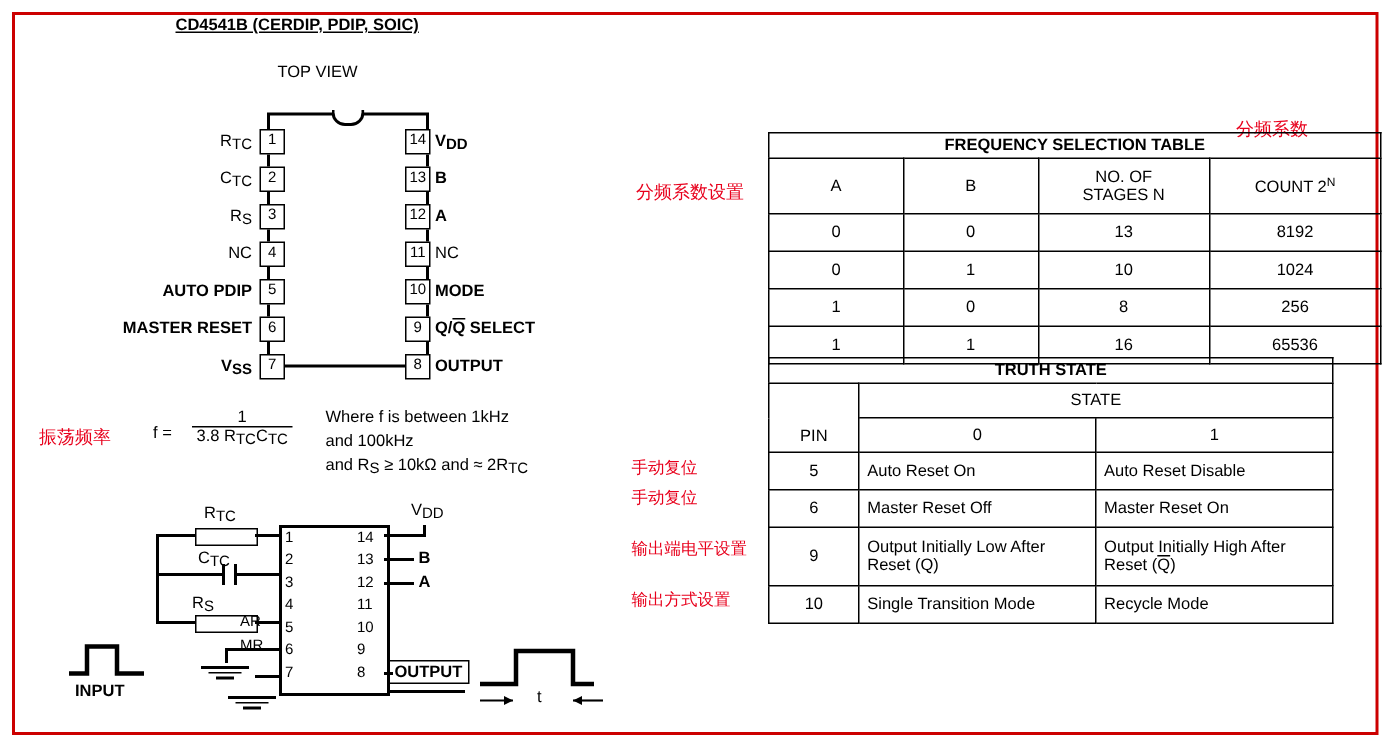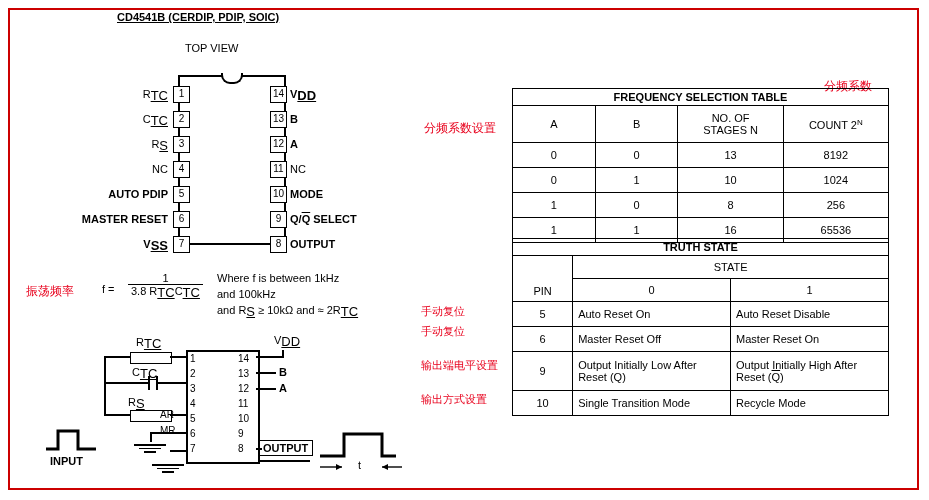--- a/index.html
+++ b/index.html
@@ -4,35 +4,35 @@
 <style>
   html,body{margin:0;padding:0;background:#fff;}
   body{width:929px;height:500px;font-family:"Liberation Sans",sans-serif;color:#000;}
   #root{position:relative;width:929px;height:500px;}
   .frame{position:absolute;left:8px;top:8px;width:911px;height:482px;border:2px solid #c00;box-sizing:border-box;}
   .abs{position:absolute;}
   .t{font-size:11px;line-height:1.15;white-space:nowrap;}
   .b{font-weight:bold;}
   .cn{color:#e8001c;font-size:12px;white-space:nowrap;}
   .cnS{color:#e8001c;font-size:11px;white-space:nowrap;}
-  .sub{font-size:13px;vertical-align:-2px;text-decoration:underline;}
+  .sub{font-size:10px;vertical-align:-2px;}
   .sup{font-size:8px;vertical-align:4px;}
 
   
   .dip-body{position:absolute;border:2px solid #000;background:#fff;}
   .notch{position:absolute;width:18px;height:9px;border:2px solid #000;border-top:none;border-radius:0 0 9px 9px;background:#fff;}
   .pinbox{position:absolute;width:15px;height:15px;border:1.5px solid #000;background:#fff;font-size:10px;text-align:center;line-height:13px;}
   .lbl-r{position:absolute;font-size:11px;text-align:right;white-space:nowrap;}
   .lbl-l{position:absolute;font-size:11px;text-align:left;white-space:nowrap;}
 
   
   table{border-collapse:collapse;font-size:11px;}
   table td,table th{border:1px solid #000;padding:2px 4px;text-align:center;font-weight:normal;}
   .tbl-title{font-size:11px;font-weight:bold;text-align:center;padding:2px 0;border:1px solid #000;border-bottom:none;}
-  .freq-wrap{position:absolute;left:512px;top:88px;width:377px;}
+  .freq-wrap{position:absolute;left:512px;top:88px;width:409px;}
   .truth-wrap{position:absolute;left:512px;top:238px;width:377px;}
   .freq-wrap table,.truth-wrap table{width:100%;}
   .truth-wrap td.left{text-align:left;padding-left:5px;}
   .ovl{text-decoration:overline;}
 
   
   .frac{display:inline-block;text-align:center;vertical-align:middle;font-size:11px;}
   .frac .num{border-bottom:1.4px solid #000;padding:0 3px;display:block;}
   .frac .den{padding:0 3px;display:block;}
 

